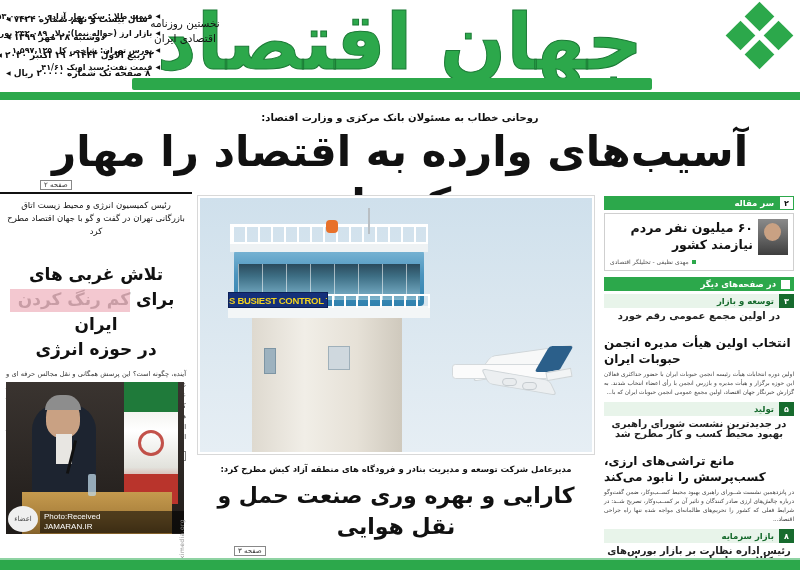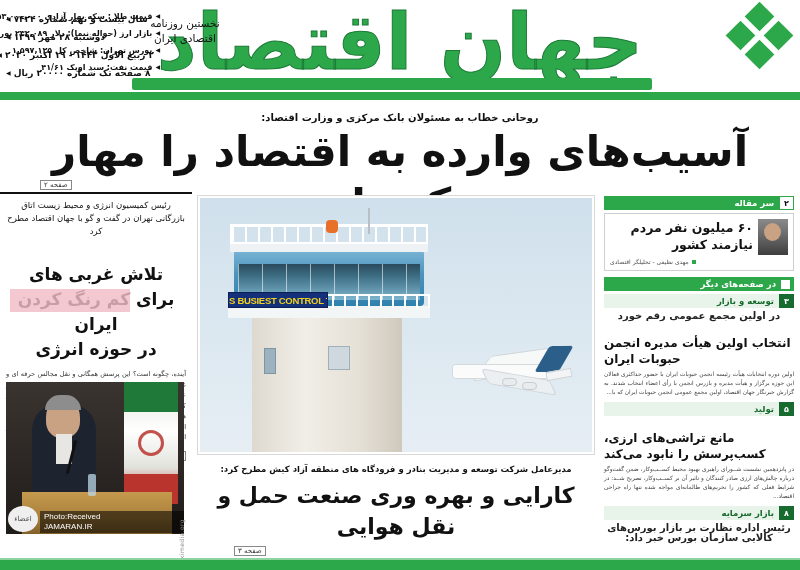--- a/index.html
+++ b/index.html
@@ -487,20 +487,21 @@
         <div class="st-kicker">در اولین مجمع عمومی رقم خورد</div>
         <div class="st-head">انتخاب اولین هیأت مدیره انجمن حبوبات ایران</div>
         <div class="st-body">اولین دوره انتخابات هیأت رئیسه انجمن حبوبات ایران با حضور حداکثری فعالان این حوزه برگزار و هیأت مدیره و بازرس انجمن با رأی اعضاء انتخاب شدند. به گزارش خبرنگار جهان اقتصاد، اولین مجمع عمومی انجمن حبوبات ایران که با...</div>
       </div>
 
       <div class="sec-bar light">
         <span class="num">۵</span>
         <span class="lbl">تولید</span>
       </div>
       <div class="story">
+        <div class="st-kicker">در جدیدترین نشست شورای راهبری بهبود محیط کسب و کار مطرح شد</div>
         <div class="st-head">مانع تراشی‌های ارزی، کسب‌پرسش را نابود می‌کند</div>
         <div class="st-body">در پانزدهمین نشست شــورای راهبری بهبود محیط کســب‌وکار، ضمن گفت‌وگو درباره چالش‌های ارزی صادر کنندگان و تاثیر آن بر کســب‌وکار، تصریح شــد: در شرایط فعلی که کشور را تحریم‌های ظالمانه‌ای مواجه شده تنها راه جراحی اقتصاد...</div>
       </div>
 
       <div class="sec-bar light">
         <span class="num">۸</span>
         <span class="lbl">بازار سرمایه</span>
       </div>
       <div class="story">
         <div class="st-kicker">رئیس اداره نظارت بر بازار بورس‌های کالایی سازمان بورس خبر داد:</div>

